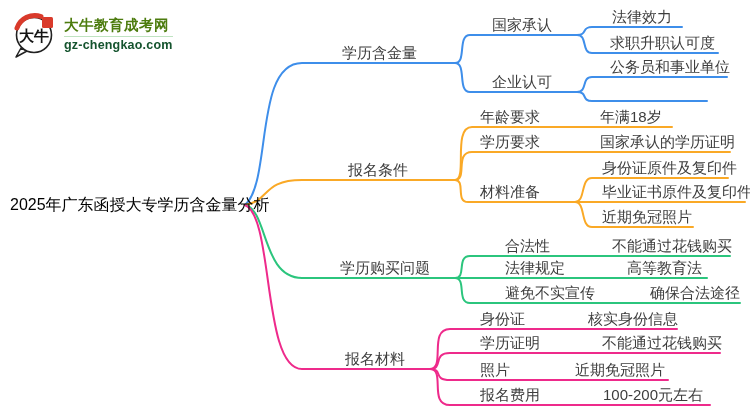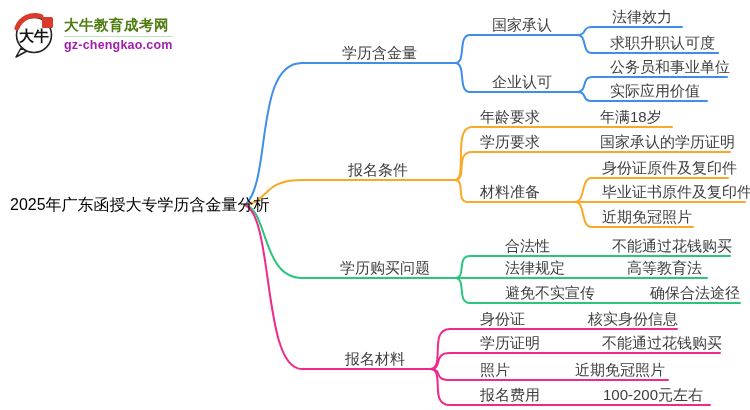--- a/index.html
+++ b/index.html
@@ -62,33 +62,32 @@
   <div class="logo">
     <svg class="logo-icon" viewBox="0 0 48 50">
       <path d="M11,39 L6,48 L17,42 Z" fill="#ffffff" stroke="#222222" stroke-width="1.5" stroke-linejoin="round"></path>
       <circle cx="24" cy="26" r="17.5" fill="#ffffff" stroke="#222222" stroke-width="1.6"></circle>
       <path d="M7,19 A19,19 0 0 1 31,7.5" fill="none" stroke-width="5" stroke-linecap="round" stroke="#d93a2b"></path>
       <rect x="32" y="8" width="11" height="11" rx="1.5" fill="#d93a2b"></rect>
       <text x="9" y="32" font-size="15" font-weight="bold" fill="#151515" font-family="'DejaVu Serif',serif">大牛</text>
     </svg>
     <div class="logo-text">
       <div class="logo-name" style="color: #4d7c0f;">大牛教育成考网</div>
-      <div class="logo-domain" style="color: #a21caf;">gz-chengkao.com</div>
+      <div class="logo-domain" style="color: #14532d;">gz-chengkao.com</div>
     </div>
   </div>
 
   <div class="lbl root-lbl" style="left:10px;top:196px;">2025年广东函授大专学历含金量分析</div>
 
   <div class="lbl" style="left:342px;top:44px;">学历含金量</div>
   <div class="lbl" style="left:492px;top:16px;">国家承认</div>
   <div class="lbl" style="left:612px;top:8px;">法律效力</div>
   <div class="lbl" style="left:610px;top:34px;">求职升职认可度</div>
   <div class="lbl" style="left:492px;top:73px;">企业认可</div>
   <div class="lbl" style="left:610px;top:58px;">公务员和事业单位</div>
-  <div class="lbl" style="left:610px;top:82px;">实际应用价值</div>
 
   <div class="lbl" style="left:348px;top:161px;">报名条件</div>
   <div class="lbl" style="left:480px;top:108px;">年龄要求</div>
   <div class="lbl" style="left:600px;top:108px;">年满18岁</div>
   <div class="lbl" style="left:480px;top:133px;">学历要求</div>
   <div class="lbl" style="left:600px;top:133px;">国家承认的学历证明</div>
   <div class="lbl" style="left:480px;top:183px;">材料准备</div>
   <div class="lbl" style="left:602px;top:159px;">身份证原件及复印件</div>
   <div class="lbl" style="left:602px;top:183px;">毕业证书原件及复印件</div>
   <div class="lbl" style="left:602px;top:208px;">近期免冠照片</div>

